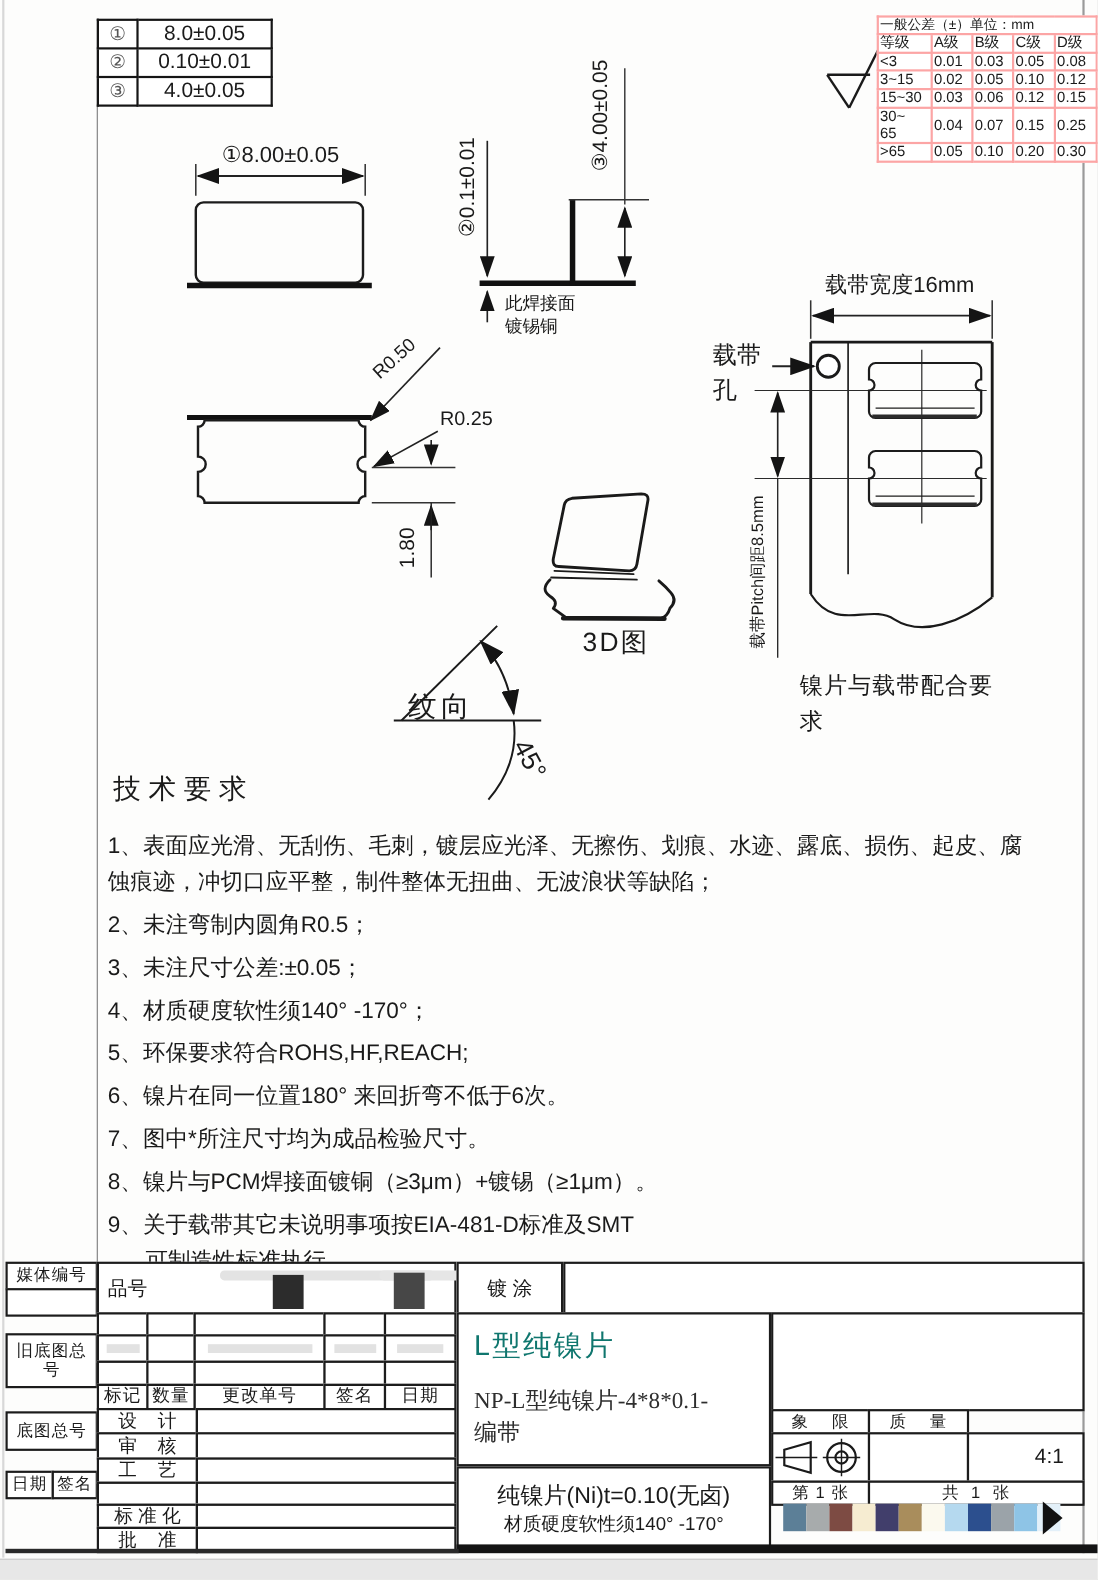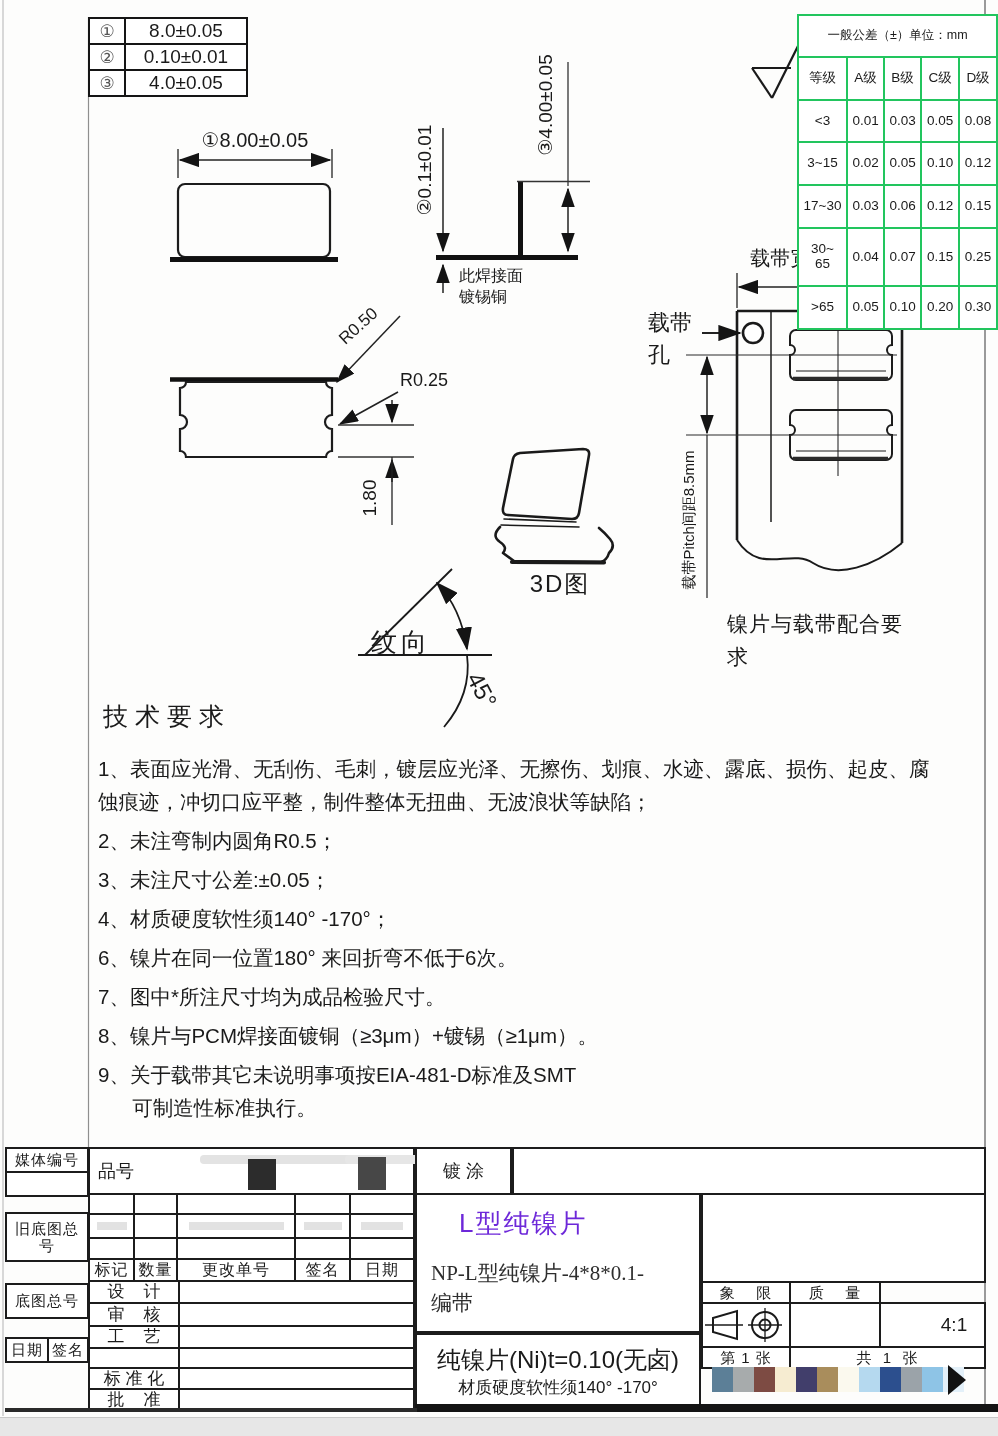--- a/index.html
+++ b/index.html
@@ -4,21 +4,21 @@
 <style>
   html,body{margin:0;padding:0;background:#dcdcdc;}
   #page{position:relative;width:998px;height:1436px;background:#fdfdfc;overflow:hidden;
         font-family:"Liberation Sans","DejaVu Sans",sans-serif;color:#1a1a1a;}
   .abs{position:absolute;}
   .bx{position:absolute;border:2px solid #1c1c1c;box-sizing:border-box;background:#fff;
       display:flex;align-items:center;justify-content:center;text-align:center;line-height:1.15;}
   .lbl{font-size:15px;letter-spacing:1px;}
   svg text{font-family:"Liberation Sans","DejaVu Sans",sans-serif;fill:#1a1a1a;}
   table.tol{border-collapse:collapse;background:#fff;}
-  table.tol td{border:2px solid #22c55e;text-align:center;padding:13px 1px;font-size:13.5px;line-height:1.1;}
+  table.tol td{border:2px solid #fca5a5;padding:0 1px;font-size:13.5px;line-height:1.1;}
   table.callout{border-collapse:collapse;background:#fff;}
   table.callout td{border:2px solid #151515;text-align:center;font-size:19px;}
   .tech-item{white-space:pre-wrap;margin:0 0 6px 0;}
   .swatch{width:21px;height:25px;display:inline-block;vertical-align:top;}
   .redact{position:absolute;}
 </style>
 </head>
 <body>
 
 <div id="page">
@@ -178,21 +178,21 @@
           <td>0.08</td>
     </tr>
     <tr>
       <td>3~15</td>
           <td>0.02</td>
           <td>0.05</td>
           <td>0.10</td>
           <td>0.12</td>
     </tr>
     <tr>
-      <td>17~30</td>
+      <td>15~30</td>
           <td>0.03</td>
           <td>0.06</td>
           <td>0.12</td>
           <td>0.15</td>
     </tr>
     <tr>
       <td style="white-space:pre-line;">30~
 65</td>
           <td>0.04</td>
           <td>0.07</td>
@@ -210,20 +210,21 @@
     </table>
 
   <div class="abs" style="left:700px;top:608px;width:190px;font-size:21px;line-height:1.55;letter-spacing:1px;margin-left:27px;">镍片与载带配合要求</div>
 
   <div class="abs" style="left:103px;top:700px;font-size:25px;letter-spacing:7px;">技术要求</div>
   <div class="abs" style="left:98px;top:752px;width:845px;font-size:20.5px;line-height:33px;">
     <div class="tech-item">1、表面应光滑、无刮伤、毛刺，镀层应光泽、无擦伤、划痕、水迹、露底、损伤、起皮、腐蚀痕迹，冲切口应平整，制件整体无扭曲、无波浪状等缺陷；</div>
     <div class="tech-item">2、未注弯制内圆角R0.5；</div>
     <div class="tech-item">3、未注尺寸公差:±0.05；</div>
     <div class="tech-item">4、材质硬度软性须140° -170°；</div>
+    <div class="tech-item">5、环保要求符合ROHS,HF,REACH;</div>
     <div class="tech-item">6、镍片在同一位置180° 来回折弯不低于6次。</div>
     <div class="tech-item">7、图中*所注尺寸均为成品检验尺寸。</div>
     <div class="tech-item">8、镍片与PCM焊接面镀铜（≥3μm）+镀锡（≥1μm）。</div>
     <div class="tech-item">9、关于载带其它未说明事项按EIA-481-D标准及SMT
       可制造性标准执行。</div>
   </div>
 
   <div class="bx lbl" style="left:5px;top:1147px;width:84px;height:26px;">媒体编号</div>
   <div class="bx" style="left:5px;top:1171px;width:84px;height:26px;"></div>
   <div class="bx lbl" style="left:5px;top:1212px;width:84px;height:50px;padding:0 4px;">旧底图总号</div>
@@ -280,26 +281,26 @@
   <div class="bx" style="left:88px;top:1325px;width:92px;height:24px;font-size:17px;white-space:pre;">工    艺</div>
   <div class="bx" style="left:178px;top:1325px;width:237px;height:24px;"></div>
   <div class="bx" style="left:88px;top:1347px;width:92px;height:22px;"></div>
   <div class="bx" style="left:178px;top:1347px;width:237px;height:22px;"></div>
   <div class="bx" style="left:88px;top:1367px;width:92px;height:23px;font-size:17px;white-space:pre;">标 准 化</div>
   <div class="bx" style="left:178px;top:1367px;width:237px;height:23px;"></div>
   <div class="bx" style="left:88px;top:1388px;width:92px;height:24px;font-size:17px;white-space:pre;">批    准</div>
   <div class="bx" style="left:178px;top:1388px;width:237px;height:24px;"></div>
 
   <div class="bx" style="left:415px;top:1193px;width:286px;height:140px;flex-direction:column;align-items:flex-start;justify-content:flex-start;padding:14px 10px 0 14px;">
-    <div style="font-size:26px;letter-spacing:2px;color:#6d28d9;margin-left:28px;">L型纯镍片</div>
+    <div style="font-size:26px;letter-spacing:2px;color:#0f766e;">L型纯镍片</div>
     <div style="font-size:21px;margin-top:22px;color:#2e2e2e;font-family:Liberation Serif, serif;">NP-L型纯镍片-4*8*0.1-</div>
     <div style="font-size:21px;margin-top:6px;color:#2e2e2e;">编带</div>
   </div>
   <div class="bx" style="left:415px;top:1333px;width:286px;height:77px;flex-direction:column;">
-    <div style="font-size:24px;">纯镍片(Ni)t=0.10(无卤)</div>
+    <div style="font-size:21px;">纯镍片(Ni)t=0.10(无卤)</div>
     <div style="font-size:17px;margin-top:4px;">材质硬度软性须140° -170°</div>
   </div>
 
   <div class="bx" style="left:701px;top:1193px;width:285px;height:90px;"></div>
   <div class="bx lbl" style="left:701px;top:1281px;width:90px;height:23px;white-space:pre;">象    限</div>
   <div class="bx lbl" style="left:789px;top:1281px;width:92px;height:23px;white-space:pre;">质    量</div>
   <div class="bx lbl" style="left:879px;top:1345px;width:107px;height:23px;white-space:pre;">比    例</div>
 
   <div class="bx" style="left:701px;top:1302px;width:90px;height:46px;">
     <svg width="86" height="42" viewBox="0 0 86 42">

